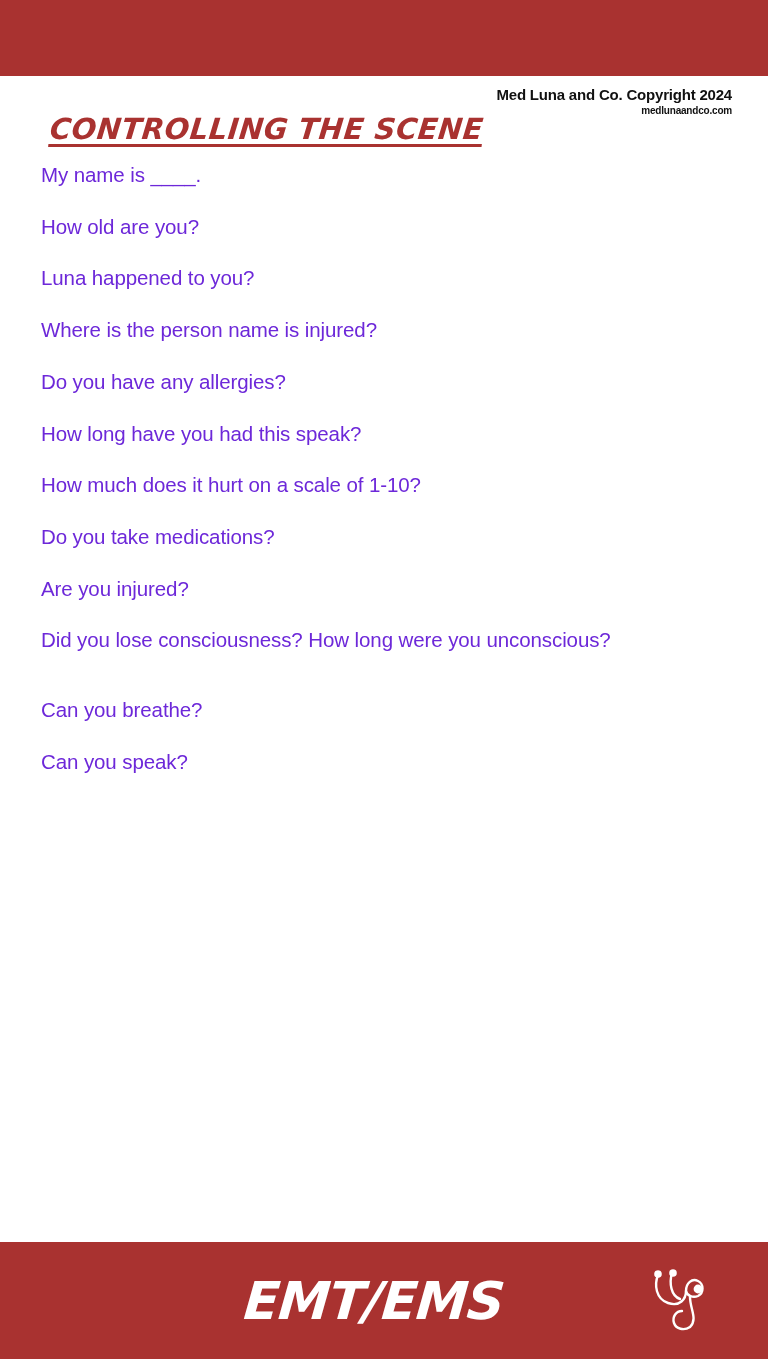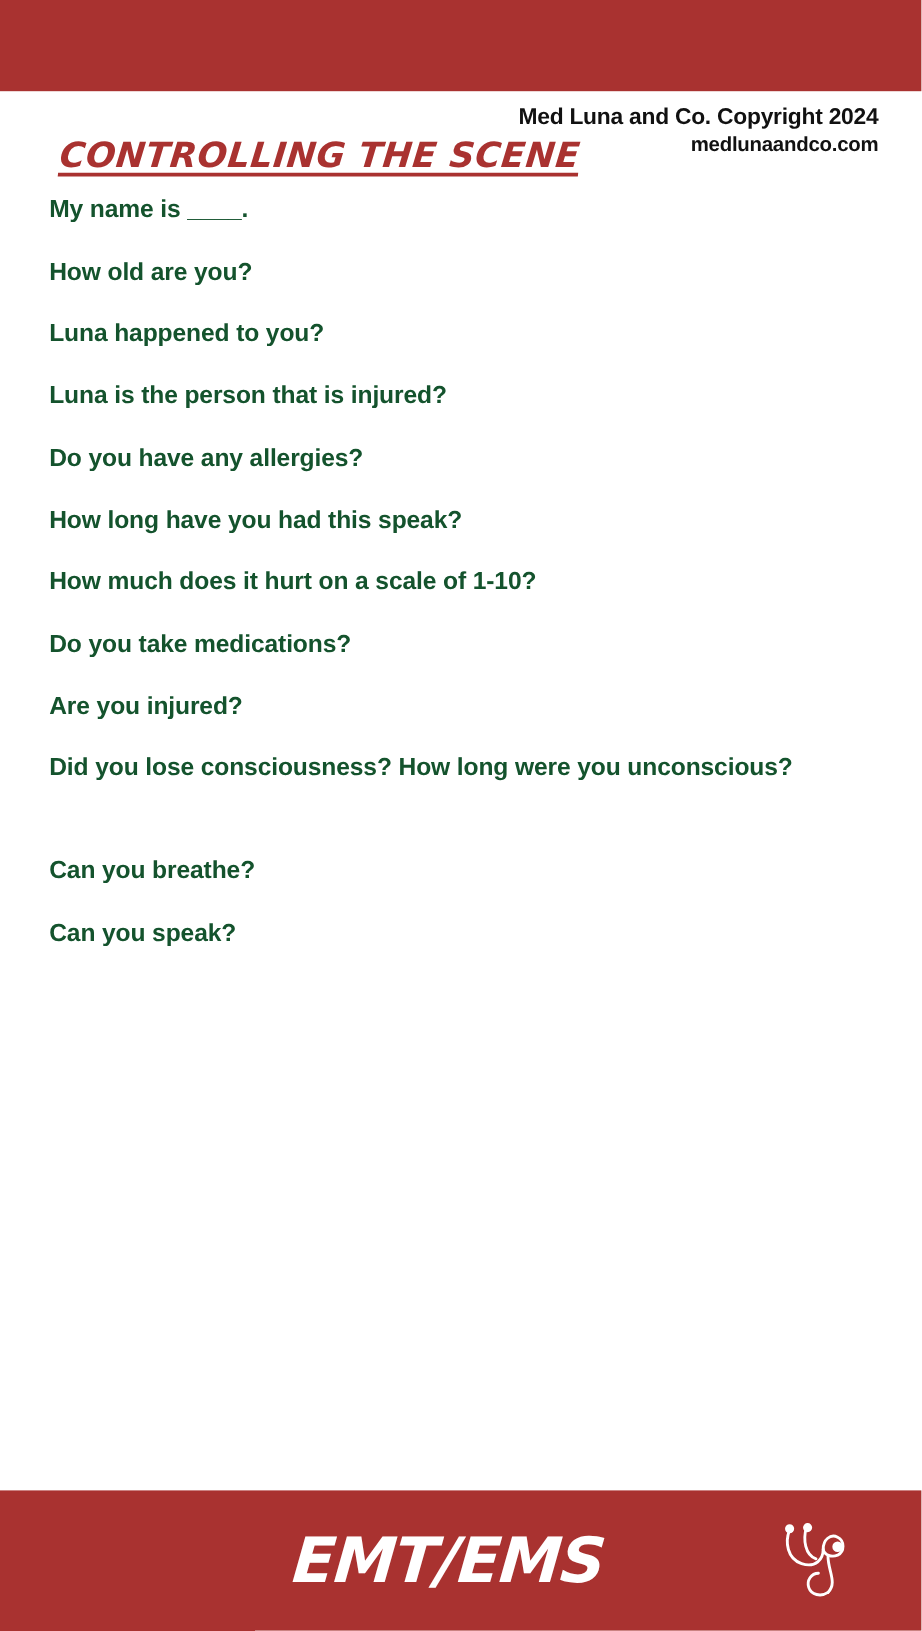--- a/index.html
+++ b/index.html
@@ -30,27 +30,27 @@
     background: #a93230;
   }
   .copyright-block {
     position: absolute;
     top: 86px;
     right: 36px;
     text-align: right;
     line-height: 1.25;
   }
   .copyright-line {
-    font-size: 19px;
+    font-size: 15px;
     font-weight: bold;
     color: #111111;
     letter-spacing: -0.2px;
   }
   .copyright-line.second {
-    font-size: 17px;
+    font-size: 10px;
   }
   .title {
     position: absolute;
     top: 112px;
     left: 50px;
     font-size: 29px;
     font-weight: bold;
     color: #a93230;
     letter-spacing: 0.5px;
     font-style: italic;
@@ -61,28 +61,28 @@
     font-family: "DejaVu Sans", sans-serif;
   }
   .content {
     position: absolute;
     top: 160px;
     left: 41px;
     width: 640px;
   }
   .line {
     font-size: 20.5px;
-    font-weight: bold;
-    color: #14532d;
+    font-weight: normal;
+    color: #6d28d9;
     line-height: 1.45;
     margin-bottom: 22px;
     letter-spacing: -0.1px;
   }
   .line.wrap {
-    margin-bottom: 22px;
+    margin-bottom: 6px;
   }
   .spacer {
     height: 34px;
   }
   .bottom-band {
     position: absolute;
     bottom: 0;
     left: 0;
     width: 768px;
     height: 117px;
@@ -125,21 +125,21 @@
     <div class="copyright-line">Med Luna and Co. Copyright 2024</div>
     <div class="copyright-line second">medlunaandco.com</div>
   </div>
 
   <div class="title">CONTROLLING THE SCENE</div>
 
   <div class="content">
     <div class="line">My name is ____.</div>
     <div class="line">How old are you?</div>
     <div class="line">Luna happened to you?</div>
-    <div class="line">Luna is the person that is injured?</div>
+    <div class="line">Where is the person name is injured?</div>
     <div class="line">Do you have any allergies?</div>
     <div class="line">How long have you had this speak?</div>
     <div class="line">How much does it hurt on a scale of 1-10?</div>
     <div class="line">Do you take medications?</div>
     <div class="line">Are you injured?</div>
     <div class="line wrap">Did you lose consciousness? How long were you unconscious?</div>
     <div class="spacer"></div>
     <div class="line">Can you breathe?</div>
     <div class="line">Can you speak?</div>
   </div>

